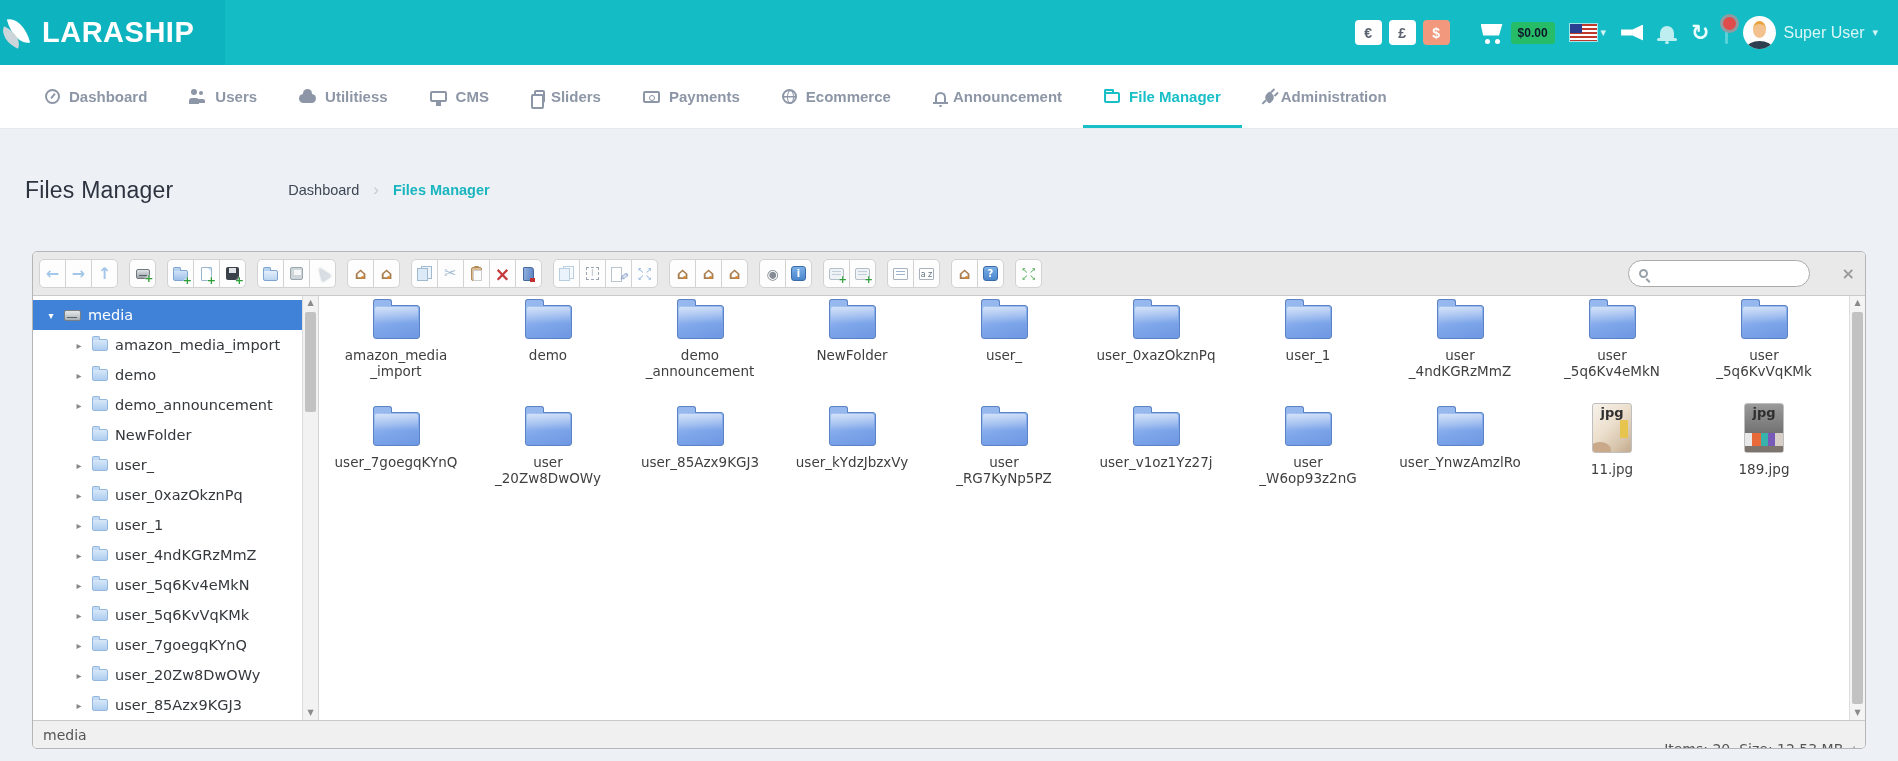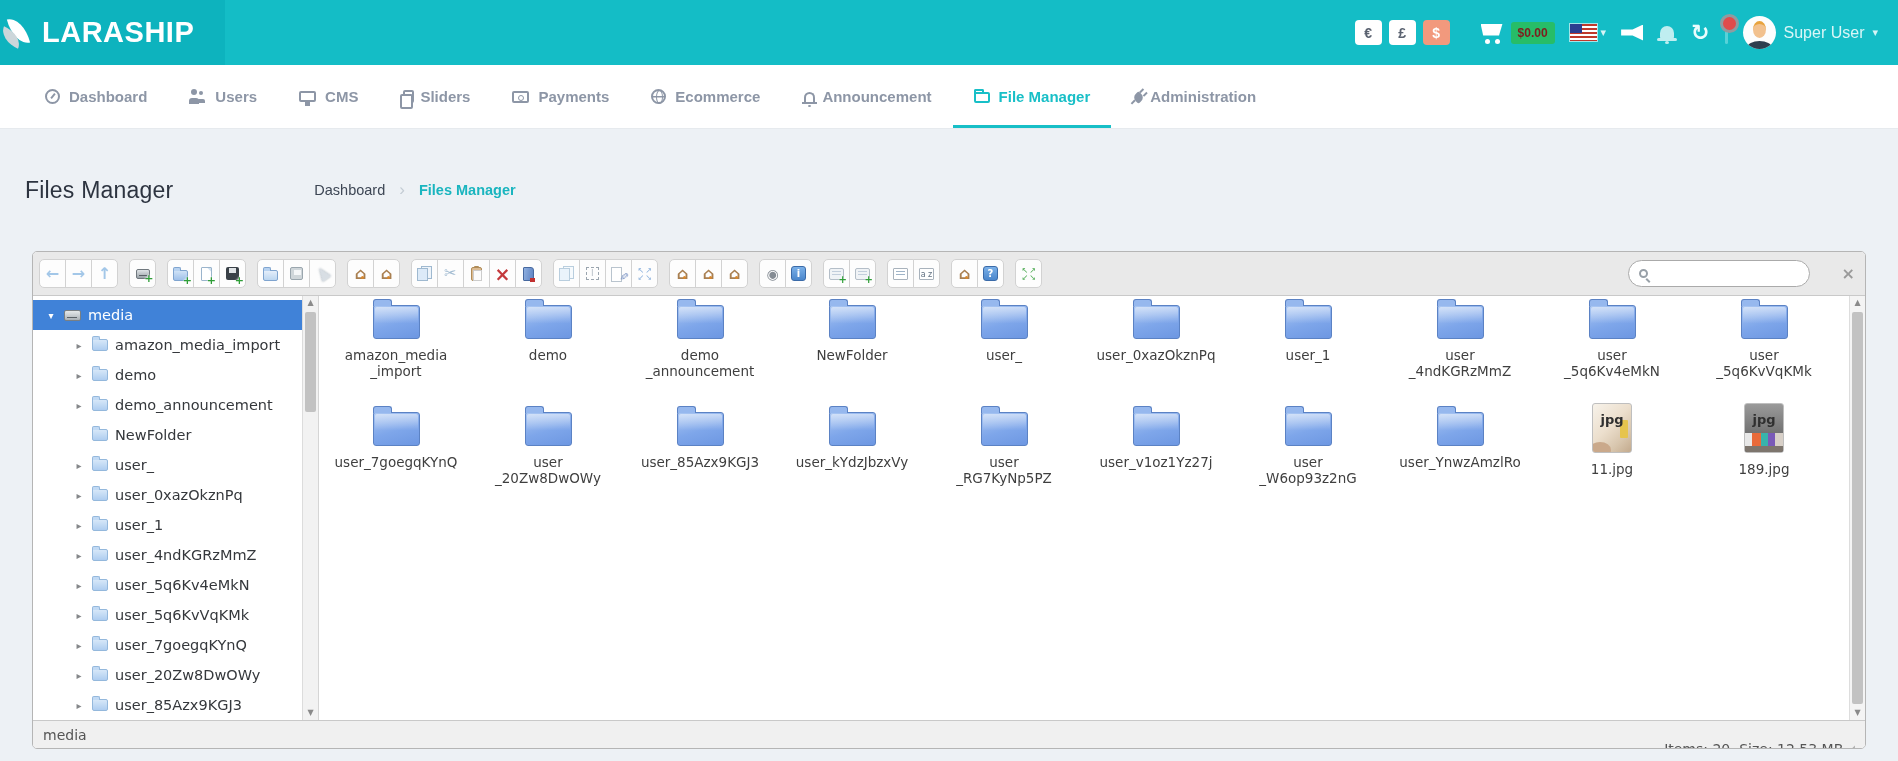--- a/index.html
+++ b/index.html
@@ -21,21 +21,21 @@
   .cur-btn { width:27px; height:25px; border-radius:4px; background:#fff; color:#5a6270;
              font-size:14px; font-weight:bold; display:flex; align-items:center; justify-content:center;
              cursor:pointer; }
   .cur-btn.active { background:#f2997d; color:#fff; }
   .cart-wrap { display:flex; align-items:center; gap:6px; margin-left:14px; cursor:pointer; }
   .cart-ic { position:relative; width:26px; height:22px; }
   .cart-ic::before { content:""; position:absolute; left:2px; top:2px; width:22px; height:12px;
                      background:#fff; clip-path:polygon(0 0,100% 0,84% 100%,12% 100%); }
   .cart-ic::after { content:""; position:absolute; left:6px; bottom:0; width:5px; height:5px;
                     border-radius:50%; background:#fff; box-shadow:10px 0 0 #fff; }
-  .cart-badge { background:#27bd68; color:#7f1d1d; font-size:12px; font-weight:bold;
+  .cart-badge { background:#27bd68; color:#0f172a; font-size:12px; font-weight:bold;
                 padding:4px 7px; border-radius:3px; }
   .flag-wrap { display:flex; align-items:center; gap:4px; cursor:pointer; }
   .flag-us { position:relative; width:27px; height:17px;
              background:repeating-linear-gradient(180deg,#c0392b 0 2px,#fff 2px 4px);
              box-shadow:0 0 0 1px rgba(255,255,255,.6); }
   .flag-us::before { content:""; position:absolute; left:0; top:0; width:12px; height:9px; background:#2c3e8f; }
   .caret { color:#d6f5f6; font-size:11px; }
   .mega-ic { width:22px; height:16px; background:#fff;
              clip-path:polygon(0 32%,52% 32%,100% 0,100% 100%,52% 68%,0 68%); cursor:pointer; }
   .bell-ic { position:relative; width:14px; height:13px; background:#bfeef0;
@@ -98,21 +98,21 @@
   .nic-folder { top:1px; width:16px; height:11px; border:2px solid currentColor; border-radius:2px; }
   .nic-folder::before { content:""; position:absolute; left:-2px; top:-5px; width:6px; height:3px;
                         border:2px solid currentColor; border-bottom:none; border-radius:2px 2px 0 0; }
   .nic-plug { left:2px; top:1px; width:9px; height:9px; background:currentColor; border-radius:2px 5px 2px 5px;
               transform:rotate(45deg); }
   .nic-plug::before { content:""; position:absolute; left:1px; top:-5px; width:2px; height:5px;
                       background:currentColor; box-shadow:5px 0 0 currentColor; }
   .nic-plug::after { content:""; position:absolute; left:3px; bottom:-5px; width:2px; height:5px; background:currentColor; }
 
   
-  .pagehead { height:122px; display:flex; align-items:center; padding-left:25px;gap:26px; }
+  .pagehead { height:122px; display:flex; align-items:center; padding-left:25px; }
   .page-title { font-size:23px; font-weight:500; color:#2d3440; letter-spacing:.2px; }
   .breadcrumb { display:flex; align-items:center; gap:14px; margin-left:115px; font-size:14.5px; }
   .bc-parent { color:#3d4654; cursor:pointer; }
   .bc-sep { color:#c3ccd4; font-size:17px; }
   .bc-current { color:#1ab5bf; font-weight:bold; cursor:pointer; }
 
   
   .elfinder { position:relative; margin:0 32px; height:498px; background:#fff;
               border:1px solid #b5b5b5; border-radius:5px; overflow:hidden;
               font-family:"DejaVu Sans",sans-serif; }
@@ -250,21 +250,21 @@
            overflow:hidden; }
   .thumb.light { background:linear-gradient(135deg,#f7f2ea 0%,#ecdfcd 45%,#d8c6ae 75%,#c3aa8d 100%); }
   .thumb.light::before { content:""; position:absolute; right:3px; top:16px; width:8px; height:18px;
                          background:#e6c44d; border-radius:1px; }
   .thumb.light::after { content:""; position:absolute; left:-4px; bottom:-6px; width:22px; height:16px;
                         background:#caa98b; border-radius:50%; }
   .thumb.dark { background:linear-gradient(#9a9a9a,#585858); }
   .thumb.dark::before { content:""; position:absolute; left:0; right:0; bottom:6px; height:13px;
                         background:linear-gradient(90deg,#e8e8e8 0 18%,#e86a3a 18% 42%,#38b3ab 42% 60%,#7a5ab8 60% 78%,#d8d0c8 78% 100%); }
   .thumb.dark::after { content:""; position:absolute; left:0; right:0; bottom:0; height:6px; background:#7d756d; }
-  .jpg-tag { position:absolute; top:8px; left:50%; transform:translateX(-50%); z-index:2;
+  .jpg-tag { position:absolute; top:1px; left:50%; transform:translateX(-50%); z-index:2;
              font:bold 13px/15px "DejaVu Sans",sans-serif; color:#2f2f2f; }
 
   .ef-status { position:absolute; left:0; right:0; bottom:0; height:28px; background:#f0f0f0;
                border-top:1px solid #c9c9c9; display:flex; align-items:center;
                padding:0 10px; font-size:14px; color:#555; }
   .st-right { margin-left:auto; display:flex; align-items:center; gap:4px;margin-top:28px; }
   .grip { color:#b0b0b0; font-size:10px; cursor:nwse-resize; }
 </style>
 </head>
 <body>
@@ -304,20 +304,24 @@
   <ul id="nav-list">
       <li>
         <span class="nic nic-dash"></span>
         <span>Dashboard</span>
       </li>
       <li>
         <span class="nic nic-users"></span>
         <span>Users</span>
       </li>
       <li>
+        <span class="nic nic-cloud"></span>
+        <span>Utilitiess</span>
+      </li>
+      <li>
         <span class="nic nic-monitor"></span>
         <span>CMS</span>
       </li>
       <li>
         <span class="nic nic-layers"></span>
         <span>Sliders</span>
       </li>
       <li>
         <span class="nic nic-pay"></span>
         <span>Payments</span>

